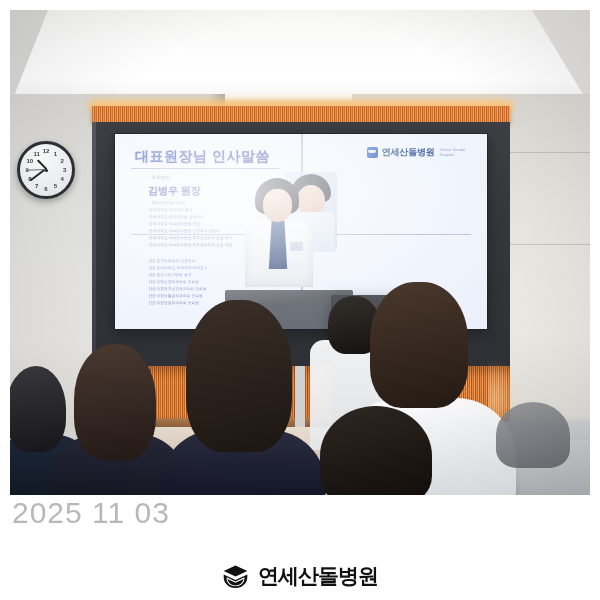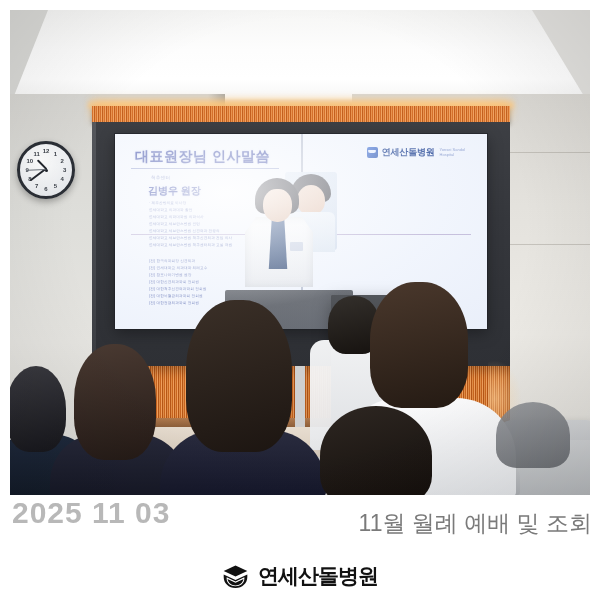--- a/index.html
+++ b/index.html
@@ -328,21 +328,21 @@
   }
 
   .photo-vignette{
     position:absolute;inset:0;pointer-events:none;
     background:radial-gradient(ellipse at 50% 45%,rgba(0,0,0,0) 55%,rgba(0,0,0,.10) 100%);
   }
 
   
   .date{
     position:absolute;left:12px;top:498px;
-    font-size:30px;font-weight:700;color:#b8b8b8;letter-spacing:1px;
+    font-size:30px;font-weight:400;color:#b8b8b8;letter-spacing:1px;
     line-height:1;white-space:nowrap;
   }
   .caption{
     position:absolute;right:8px;top:512px;
     font-size:23px;font-weight:400;color:#7a7a7a;letter-spacing:0px;
     line-height:1;white-space:nowrap;
   }
 
   
   .footer{
@@ -486,21 +486,20 @@
     <i class="a5-tail"></i>
     <i class="a5-hair"></i>
 
     <i class="a4-hair"></i>
     <i class="a7-hair"></i>
 
     <div class="photo-vignette"></div>
   </div>
 
   <div class="date">2025 11 03</div>
-  <div class="caption">11월 월례 예배 및 조회</div>
 
   <div class="footer">
     <span class="fmark">
       <svg viewBox="0 0 32 32" width="27" height="27" aria-hidden="true">
         <path d="M16 3 L30 9.5 L16 16 L2 9.5 Z" fill="#111111"></path>
         <path d="M2 13.5 L16 20 L30 13.5 L30 16.5 C30 24 24 29.5 16 29.5 C8 29.5 2 24 2 16.5 Z" fill="#111111"></path>
         <path d="M5.5 17 L16 22 L26.5 17 L26.5 18.4 C26.5 24 21.8 27.6 16 27.6 C10.2 27.6 5.5 24 5.5 18.4 Z" fill="#ffffff"></path>
         <path d="M6.5 19 L16 23.4 L25.5 19 C24.4 24 20.6 26.6 16 26.6 C11.4 26.6 7.6 24 6.5 19 Z" fill="#111111"></path>
       </svg>
     </span>

